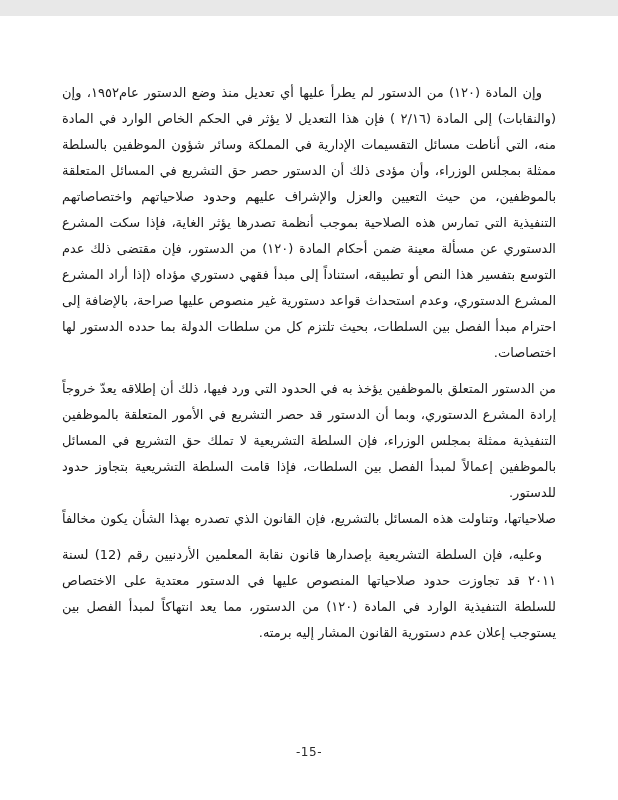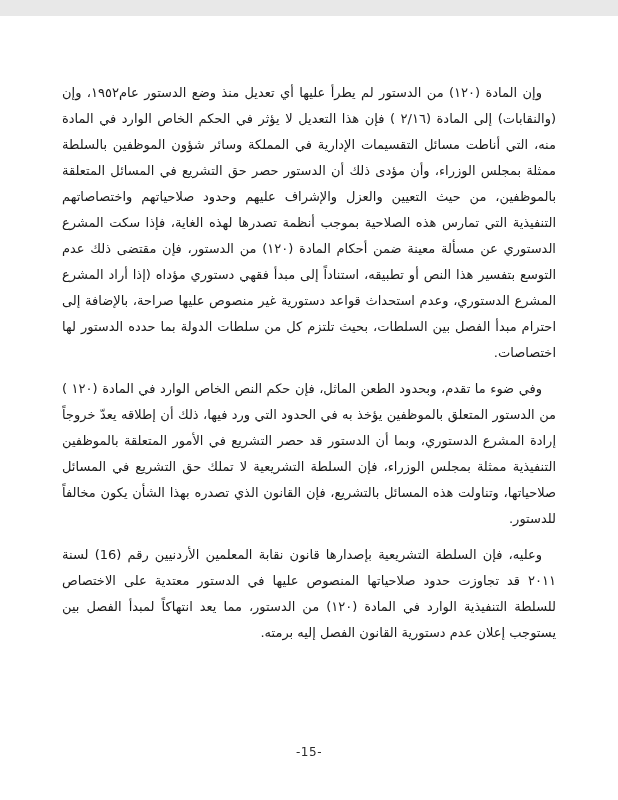--- a/index.html
+++ b/index.html
@@ -65,41 +65,41 @@
 <div class="page">
 
   <div class="text-block" lang="ar" dir="rtl">
 
     <div class="paragraph">
       <div class="line first">وإن المادة (١٢٠) من الدستور لم يطرأ عليها أي تعديل منذ وضع الدستور عام١٩٥٢، وإن</div>
       <div class="line">(والنقابات) إلى المادة (٢/١٦ ) فإن هذا التعديل لا يؤثر في الحكم الخاص الوارد في المادة (١٢٠ )</div>
       <div class="line">منه، التي أناطت مسائل التقسيمات الإدارية في المملكة وسائر شؤون الموظفين بالسلطة التنفيذية</div>
       <div class="line">ممثلة بمجلس الوزراء، وأن مؤدى ذلك أن الدستور حصر حق التشريع في المسائل المتعلقة</div>
       <div class="line">بالموظفين، من حيث التعيين والعزل والإشراف عليهم وحدود صلاحياتهم واختصاصاتهم بالسلطة</div>
-      <div class="line">التنفيذية التي تمارس هذه الصلاحية بموجب أنظمة تصدرها لهذه الغاية، فإذا سكت المشرع</div>
+      <div class="line">التنفيذية التي تمارس هذه الصلاحية بموجب أنظمة تصدرها يؤثر الغاية، فإذا سكت المشرع</div>
       <div class="line">الدستوري عن مسألة معينة ضمن أحكام المادة (١٢٠) من الدستور، فإن مقتضى ذلك عدم جواز</div>
       <div class="line">التوسع بتفسير هذا النص أو تطبيقه، استناداً إلى مبدأ فقهي دستوري مؤداه (إذا أراد المشرع</div>
       <div class="line">المشرع الدستوري، وعدم استحداث قواعد دستورية غير منصوص عليها صراحة، بالإضافة إلى</div>
       <div class="line">احترام مبدأ الفصل بين السلطات، بحيث تلتزم كل من سلطات الدولة بما حدده الدستور لها من</div>
       <div class="line last">اختصاصات.</div>
     </div>
 
     <div class="paragraph">
-      <div class="line first">وفي ضوء ما تقدم، وبحدود الطعن الماثل، فإن حكم النص الخاص الوارد في المادة (١٢٠ )</div>
       <div class="line">من الدستور المتعلق بالموظفين يؤخذ به في الحدود التي ورد فيها، ذلك أن إطلاقه يعدّ خروجاً عن</div>
       <div class="line">إرادة المشرع الدستوري، وبما أن الدستور قد حصر التشريع في الأمور المتعلقة بالموظفين بالسلطة</div>
       <div class="line">التنفيذية ممثلة بمجلس الوزراء، فإن السلطة التشريعية لا تملك حق التشريع في المسائل المتعلقة</div>
+      <div class="line">بالموظفين إعمالاً لمبدأ الفصل بين السلطات، فإذا قامت السلطة التشريعية بتجاوز حدود</div>
+      <div class="line last">للدستور.</div>
       <div class="line">صلاحياتها، وتناولت هذه المسائل بالتشريع، فإن القانون الذي تصدره بهذا الشأن يكون مخالفاً</div>
-      <div class="line last">للدستور.</div>
     </div>
 
     <div class="paragraph">
-      <div class="line first">وعليه، فإن السلطة التشريعية بإصدارها قانون نقابة المعلمين الأردنيين رقم (16) لسنة</div>
+      <div class="line first">وعليه، فإن السلطة التشريعية بإصدارها قانون نقابة المعلمين الأردنيين رقم (12) لسنة</div>
       <div class="line">٢٠١١ قد تجاوزت حدود صلاحياتها المنصوص عليها في الدستور معتدية على الاختصاص الحصري</div>
       <div class="line">للسلطة التنفيذية الوارد في المادة (١٢٠) من الدستور، مما يعد انتهاكاً لمبدأ الفصل بين السلطات،</div>
-      <div class="line last">يستوجب إعلان عدم دستورية القانون الفصل إليه برمته.</div>
+      <div class="line last">يستوجب إعلان عدم دستورية القانون المشار إليه برمته.</div>
     </div>
 
   </div>
 
   <div class="page-number">-15-</div>
 
 </div>
 
 </body></html>

